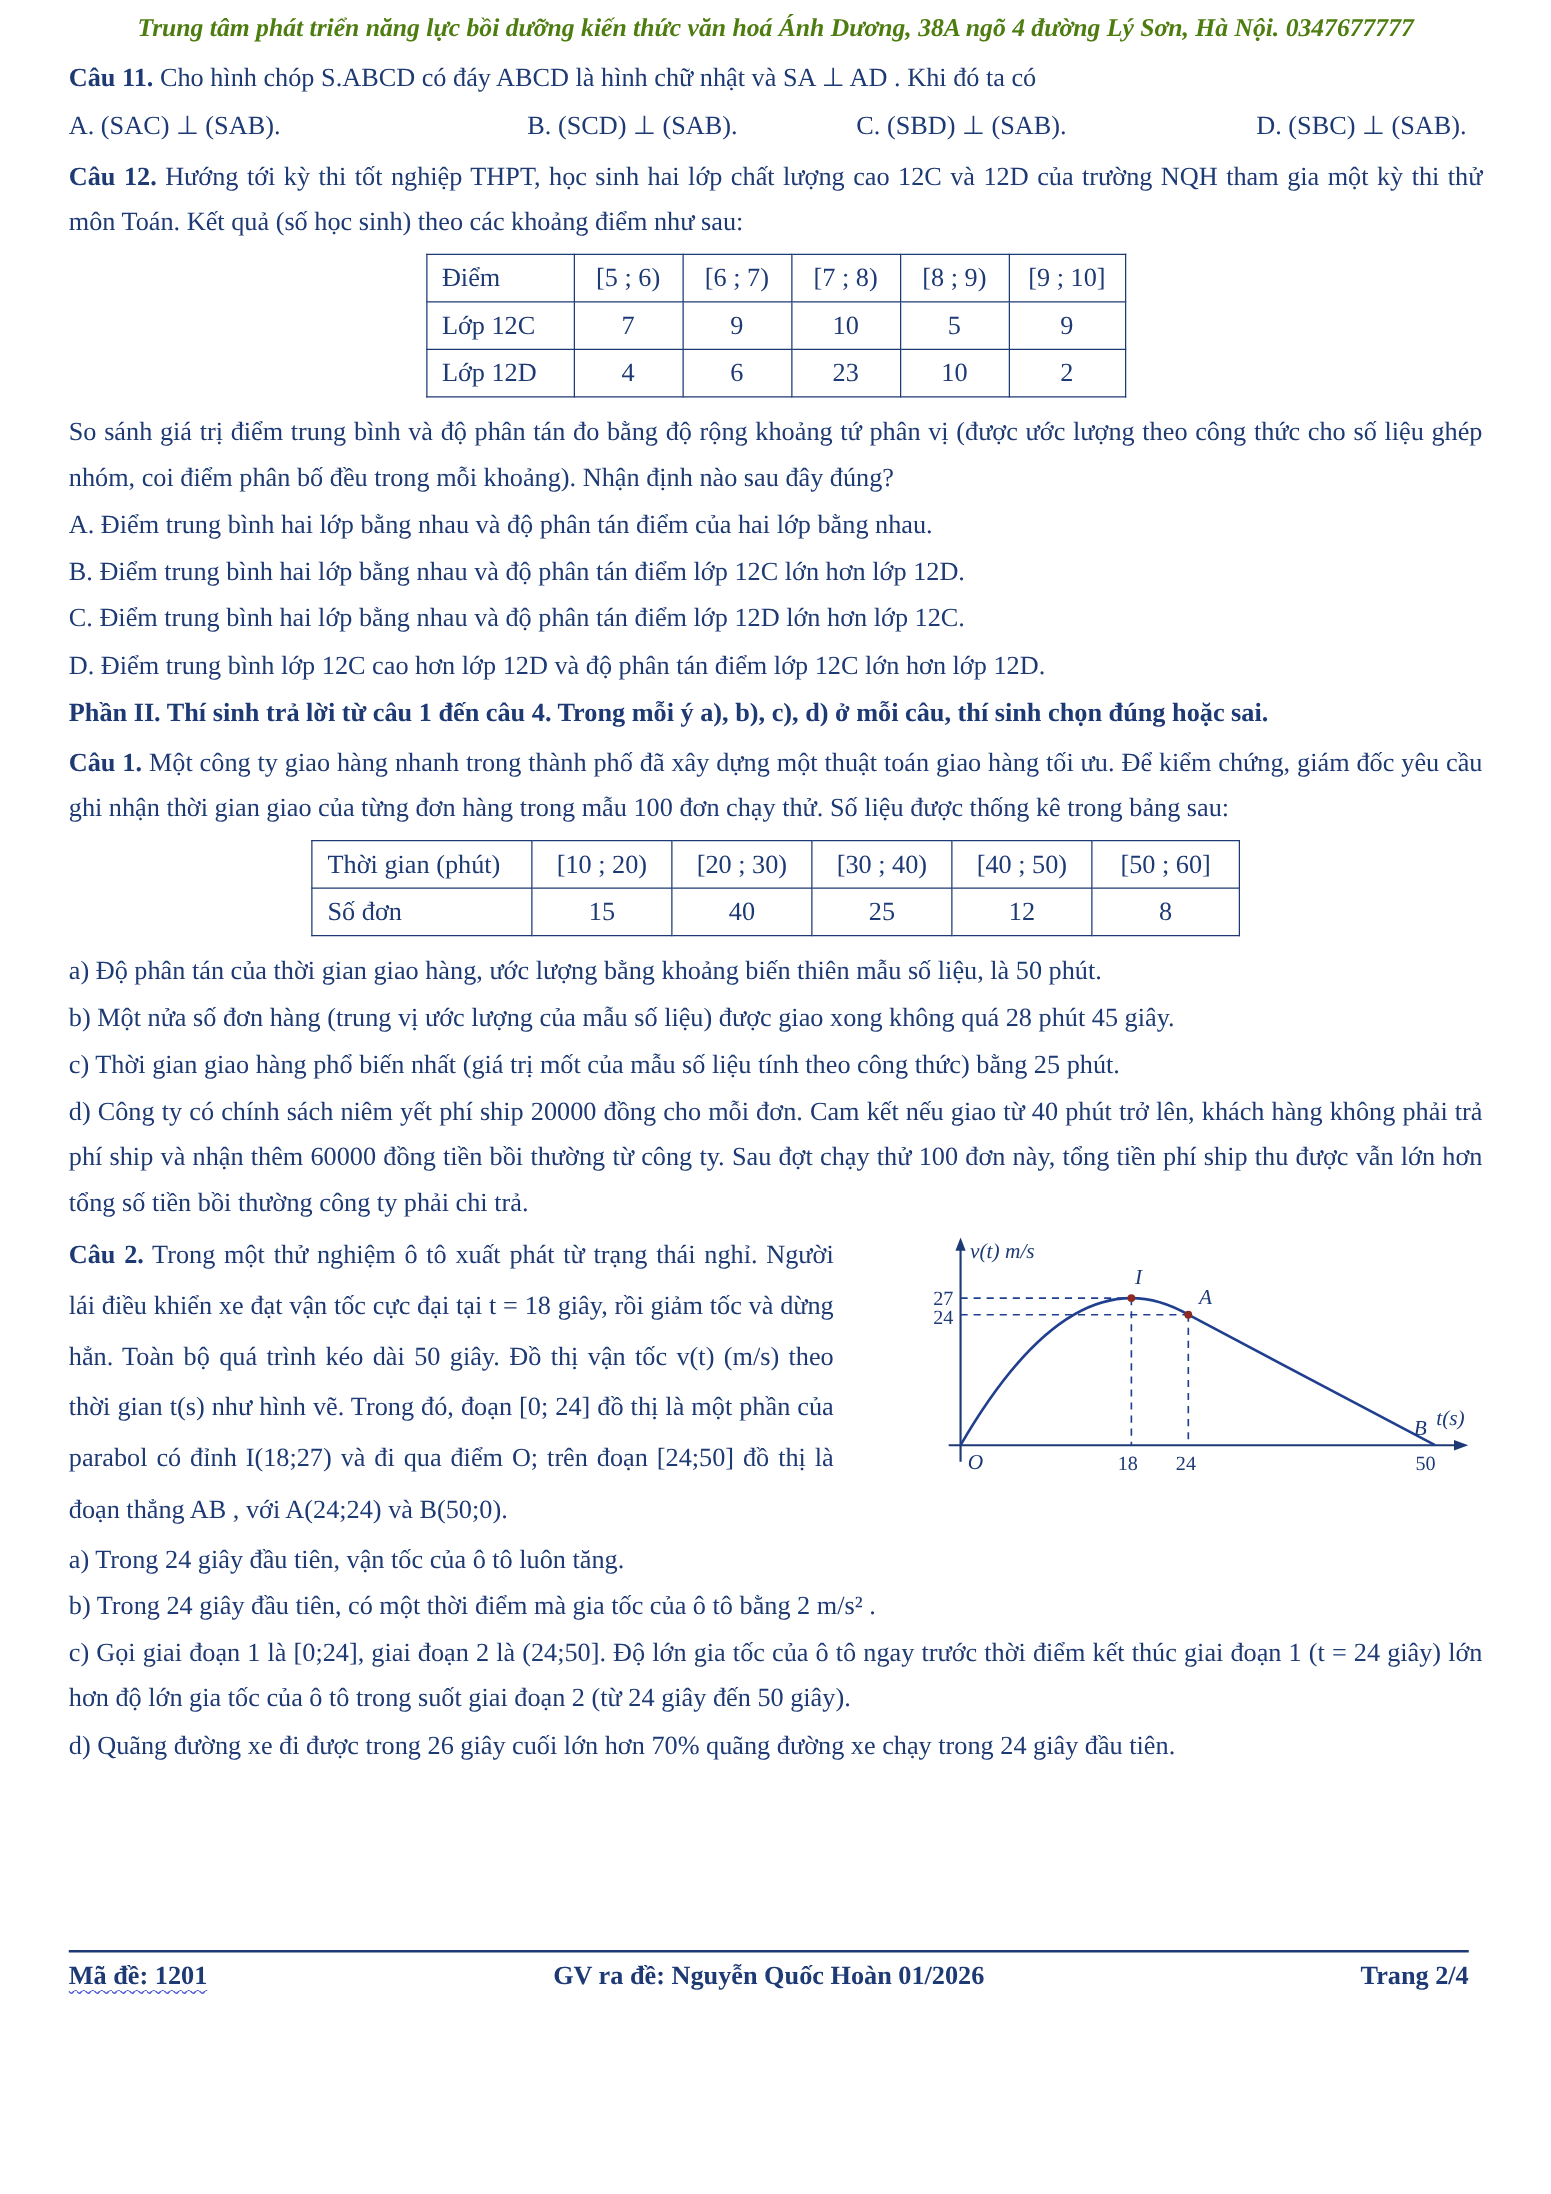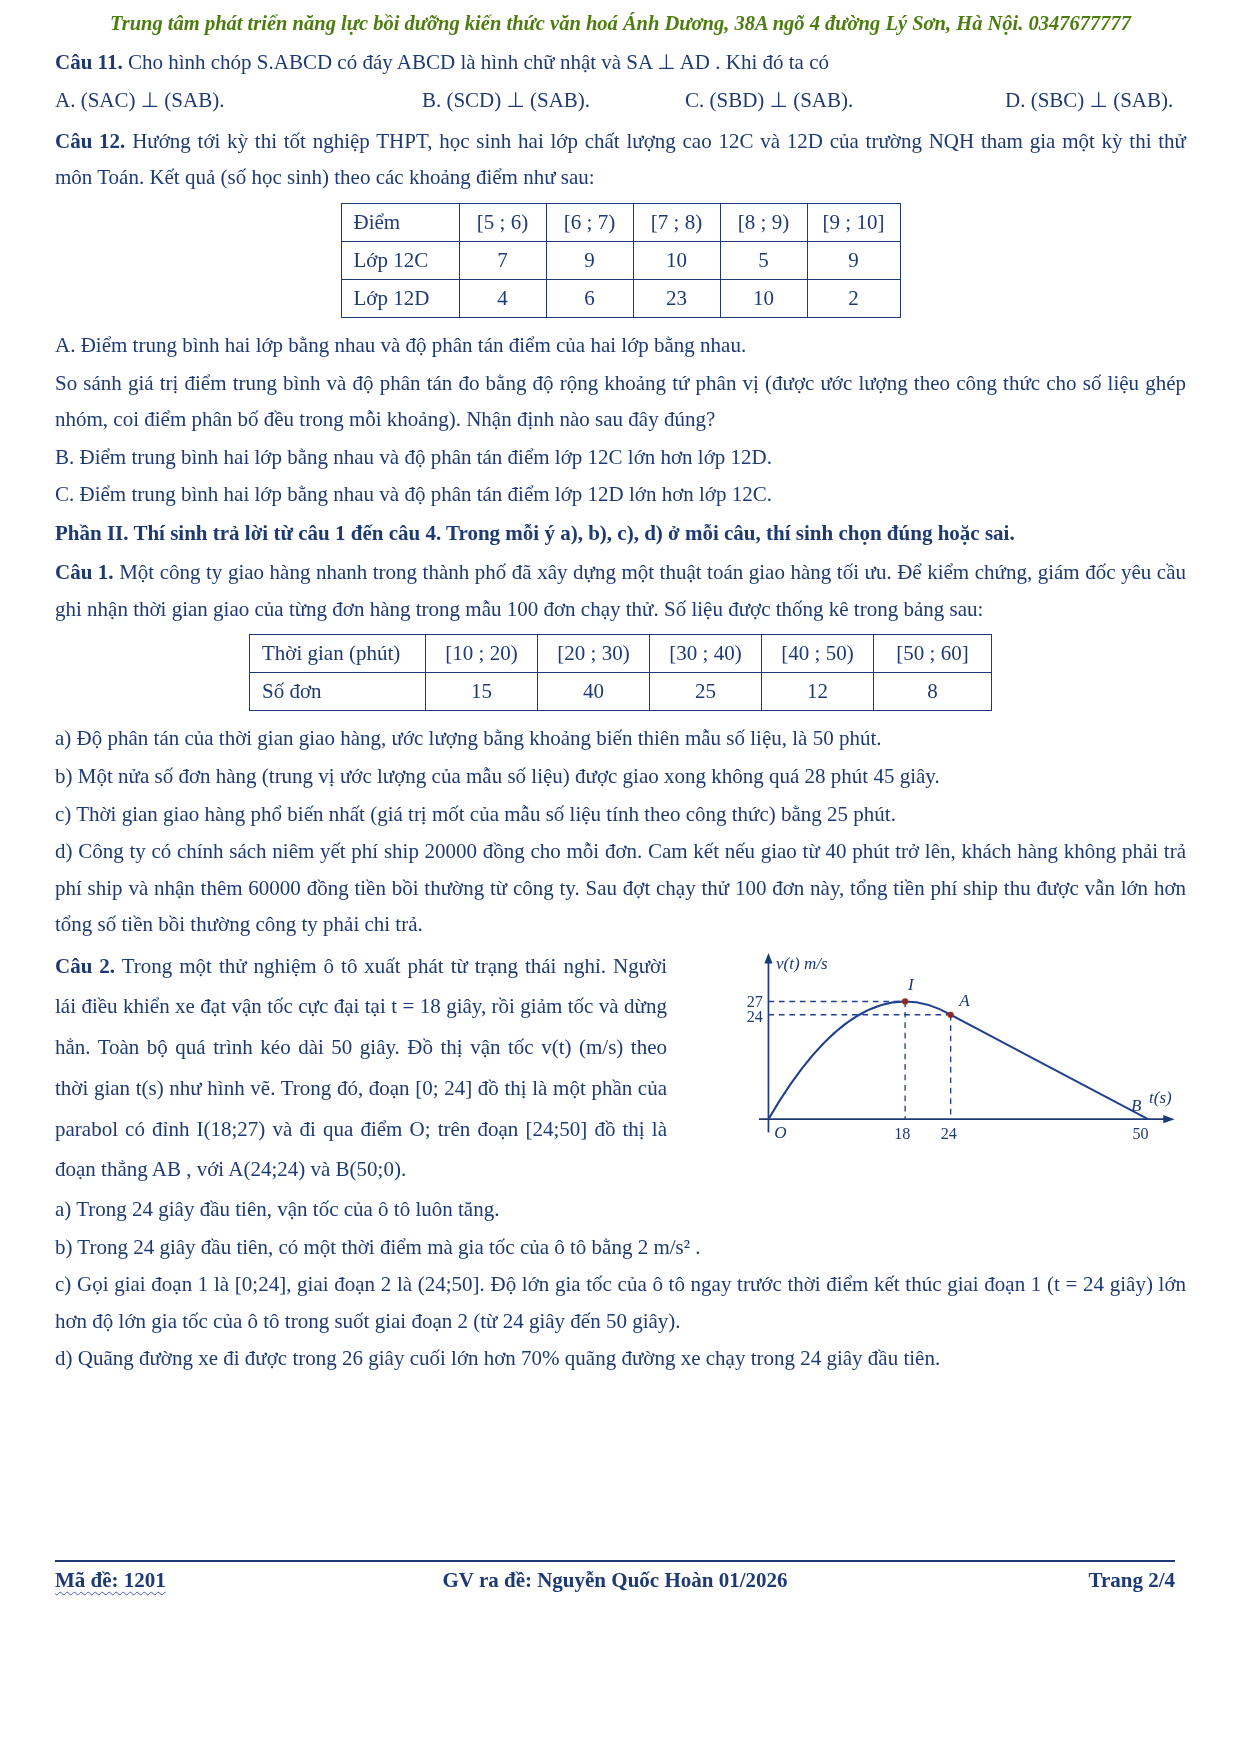--- a/index.html
+++ b/index.html
@@ -155,24 +155,25 @@
     <tr>
       <td class="left">Lớp 12D</td>
       <td>4</td>
       <td>6</td>
       <td>23</td>
       <td>10</td>
       <td>2</td>
     </tr>
   </tbody>
     </table>
+  <p class="para">So sánh giá trị điểm trung bình và độ phân tán đo bằng độ rộng khoảng tứ phân vị (được ước lượng theo công thức cho số liệu ghép nhóm, coi điểm phân bố đều trong mỗi khoảng). Nhận định nào sau đây đúng?</p>
   <p class="para">A. Điểm trung bình hai lớp bằng nhau và độ phân tán điểm của hai lớp bằng nhau.</p>
-  <p class="para">So sánh giá trị điểm trung bình và độ phân tán đo bằng độ rộng khoảng tứ phân vị (được ước lượng theo công thức cho số liệu ghép nhóm, coi điểm phân bố đều trong mỗi khoảng). Nhận định nào sau đây đúng?</p>
   <p class="para">B. Điểm trung bình hai lớp bằng nhau và độ phân tán điểm lớp 12C lớn hơn lớp 12D.</p>
   <p class="para">C. Điểm trung bình hai lớp bằng nhau và độ phân tán điểm lớp 12D lớn hơn lớp 12C.</p>
+  <p class="para">D. Điểm trung bình lớp 12C cao hơn lớp 12D và độ phân tán điểm lớp 12C lớn hơn lớp 12D.</p>
 
   <p class="part-heading">
     <span>Phần II.</span>
     <span>Thí sinh trả lời từ câu 1 đến câu 4. Trong mỗi ý a), b), c), d) ở mỗi câu, thí sinh chọn đúng hoặc sai.</span>
   </p>
 
   <p class="para">
     <span class="bold">Câu 1.</span>
     <span>Một công ty giao hàng nhanh trong thành phố đã xây dựng một thuật toán giao hàng tối ưu. Để kiểm chứng, giám đốc yêu cầu ghi nhận thời gian giao của từng đơn hàng trong mẫu 100 đơn chạy thử. Số liệu được thống kê trong bảng sau:</span>
   </p>

